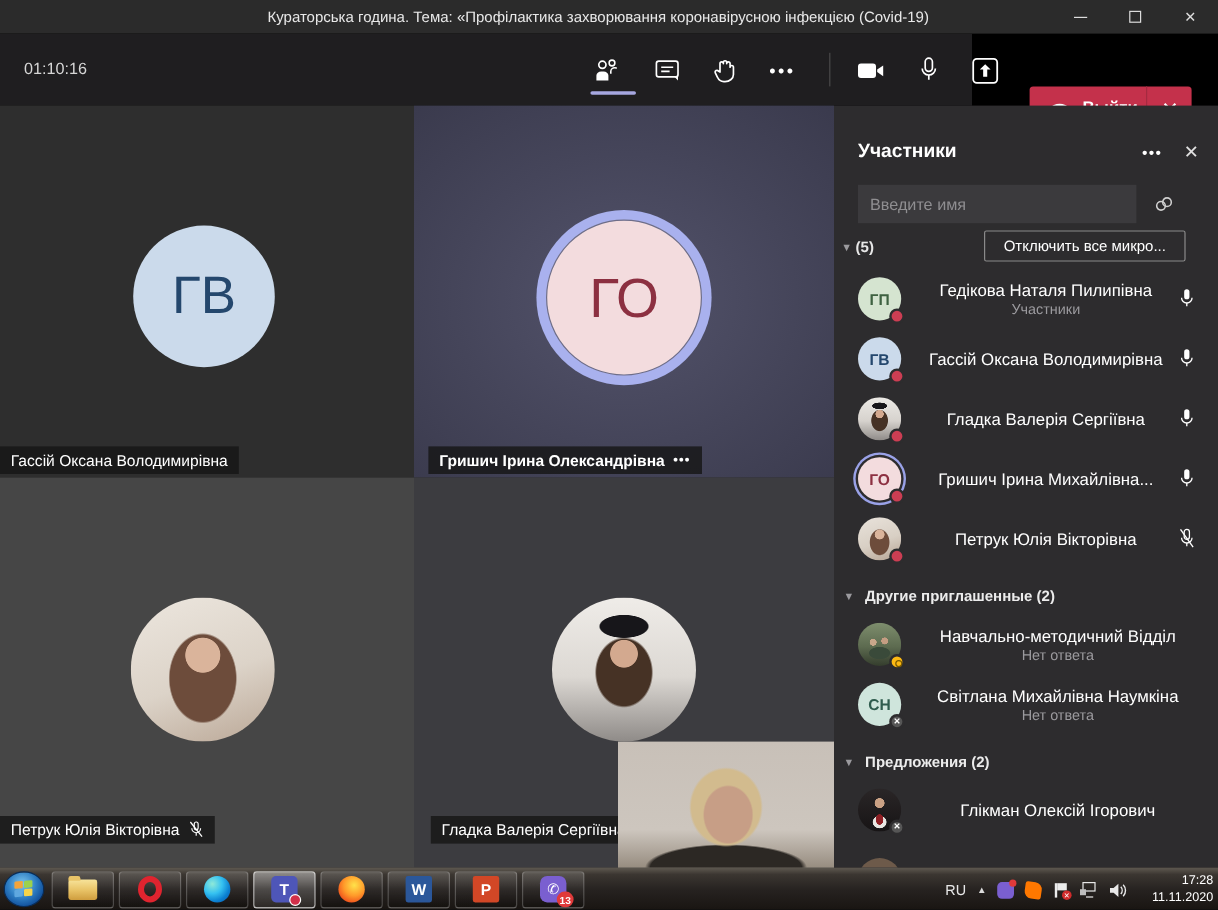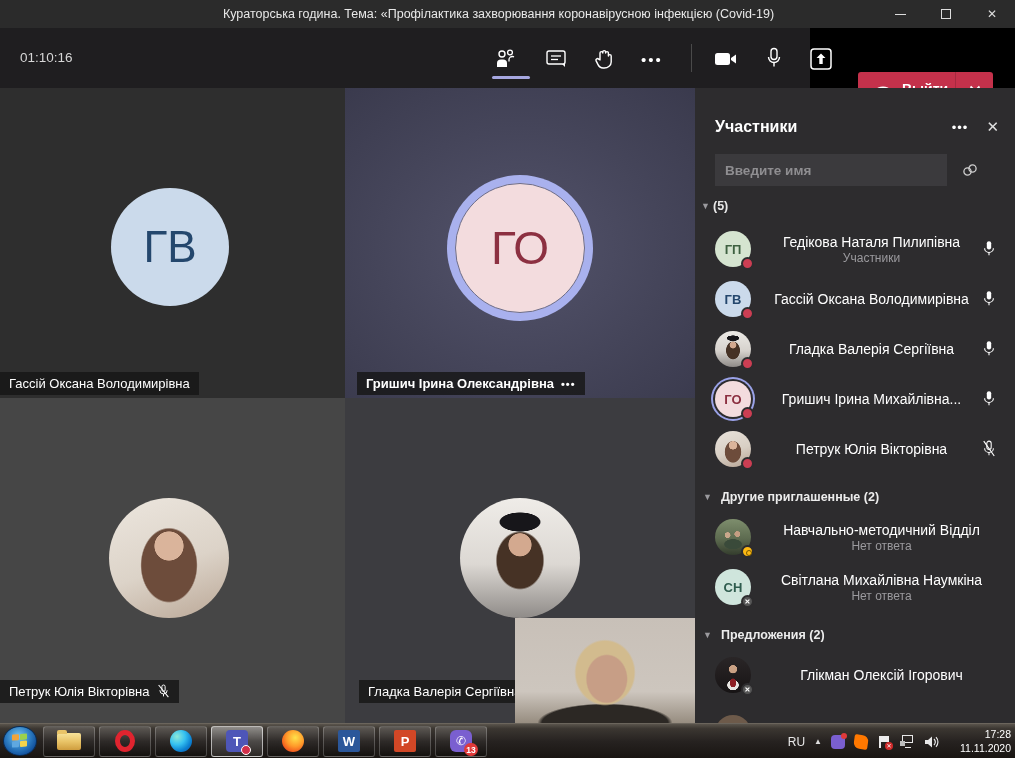--- a/index.html
+++ b/index.html
@@ -59,21 +59,21 @@
                 radial-gradient(ellipse 90px 26px at 50% 100%, #2c2824 0%, #2c2824 70%, rgba(0,0,0,0) 75%),
                 linear-gradient(180deg, #c8c0b8 0%, #cdc6be 70%, #978d80 100%); }
 
   
   .panel { position:absolute; left:695px; top:88px; width:320px; height:635px; background:#2d2c2e; overflow:hidden; }
   .panel-head { display:flex; align-items:center; padding:30px 16px 0 20px; }
   .panel-title { flex:1; font-size:16px; font-weight:bold; color:#fff; }
   .panel-menu { color:#fff; font-size:13px; letter-spacing:1px; margin-right:18px; cursor:pointer; }
   .panel-close { color:#e0e0e0; font-size:15px; cursor:pointer; }
   .search-row { display:flex; align-items:center; margin:18px 16px 0 20px; }
-  .search-input { width:232px; height:32px; background:#3b3a3d; border:none; outline:none; color:#0ea5e9; font-size:13.5px; padding:0 10px; font-family:"Liberation Sans",sans-serif;font-weight:bold; }
+  .search-input { width:232px; height:32px; background:#3b3a3d; border:none; outline:none; color:#0ea5e9; font-size:13.5px; padding:0 10px; font-family:"Liberation Sans",sans-serif; }
   .search-input::placeholder { color:#8f8e91; }
   .link-ic { margin-left:14px; cursor:pointer; }
   .count-row { position:relative; height:30px; margin-top:8px; }
   .count-caret { position:absolute; left:6px; top:7px; color:#9b9a9e; font-size:9px; }
   .count-label { position:absolute; left:18px; top:5px; font-size:12.5px; color:#e8e8e8; font-weight:bold; }
   .muteall-btn { position:absolute; left:125px; top:-2px; width:168px; height:26px; background:#2d2c2e; border:1px solid #8a8a8a; border-radius:2px; color:#fff; font-size:12.5px; font-family:"Liberation Sans",sans-serif; cursor:pointer; overflow:hidden; line-height:20px; }
   .prow { display:flex; align-items:center; height:50px; padding:0 16px 0 20px; cursor:pointer; }
   .pav { position:relative; width:36px; height:36px; border-radius:50%; flex:0 0 36px; display:flex; align-items:center; justify-content:center; font-size:13px; font-weight:bold; }
   .pav-ring { box-shadow:0 0 0 2px #2d2c2e, 0 0 0 4px #9aa2e8; }
   .c-gp { background:#d5e4d0; color:#3e6141; }
@@ -297,20 +297,21 @@
       <svg width="18" height="16" viewBox="0 0 18 16">
         <circle cx="6.5" cy="9.5" r="3.6" fill="none" stroke="#cfcfcf" stroke-width="1.3"></circle>
         <circle cx="11.5" cy="6.5" r="3.6" fill="none" stroke="#cfcfcf" stroke-width="1.3"></circle>
       </svg>
     </span>
   </div>
 
   <div class="count-row">
     <span class="count-caret">▼</span>
     <span class="count-label">(5)</span>
+    <button class="muteall-btn">Отключить все микро...</button>
   </div>
 
   <div class="prow">
     <div class="pav c-gp">
         <span>ГП</span>
         <span class="pdot st-busy"></span>
       </div>
     <div class="pinfo">
       <div class="pname">Гедікова Наталя Пилипівна</div>
       <div class="psub">Участники</div>

